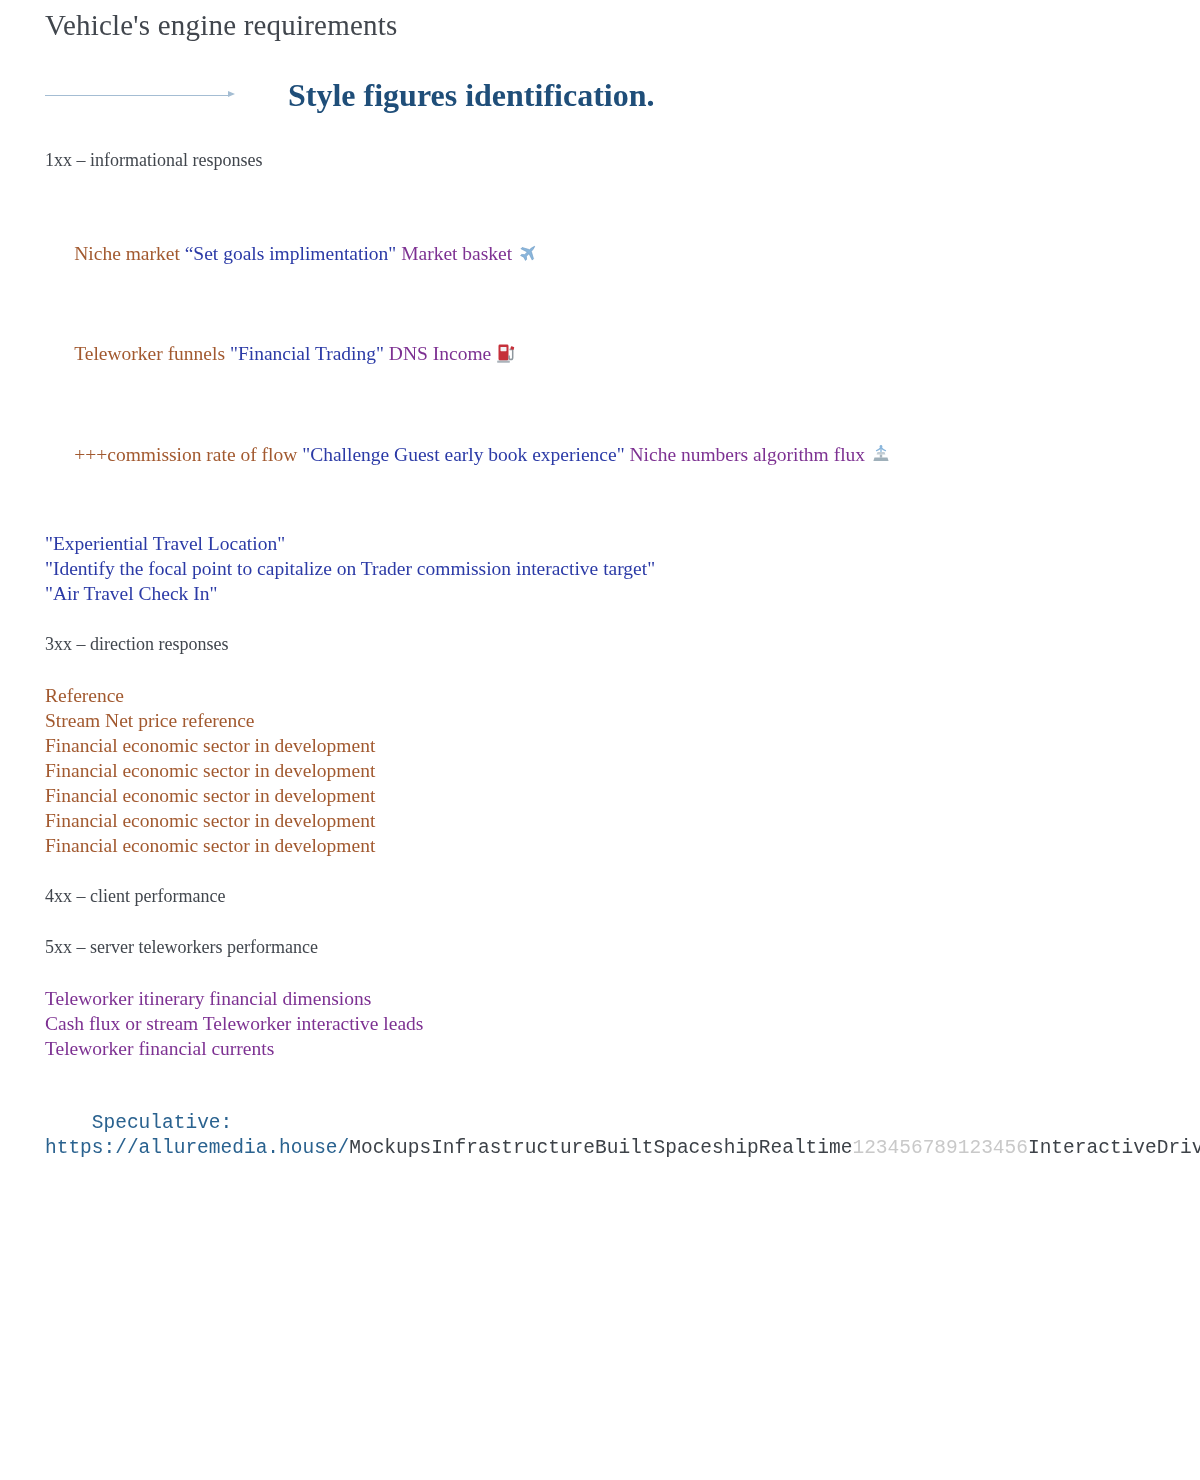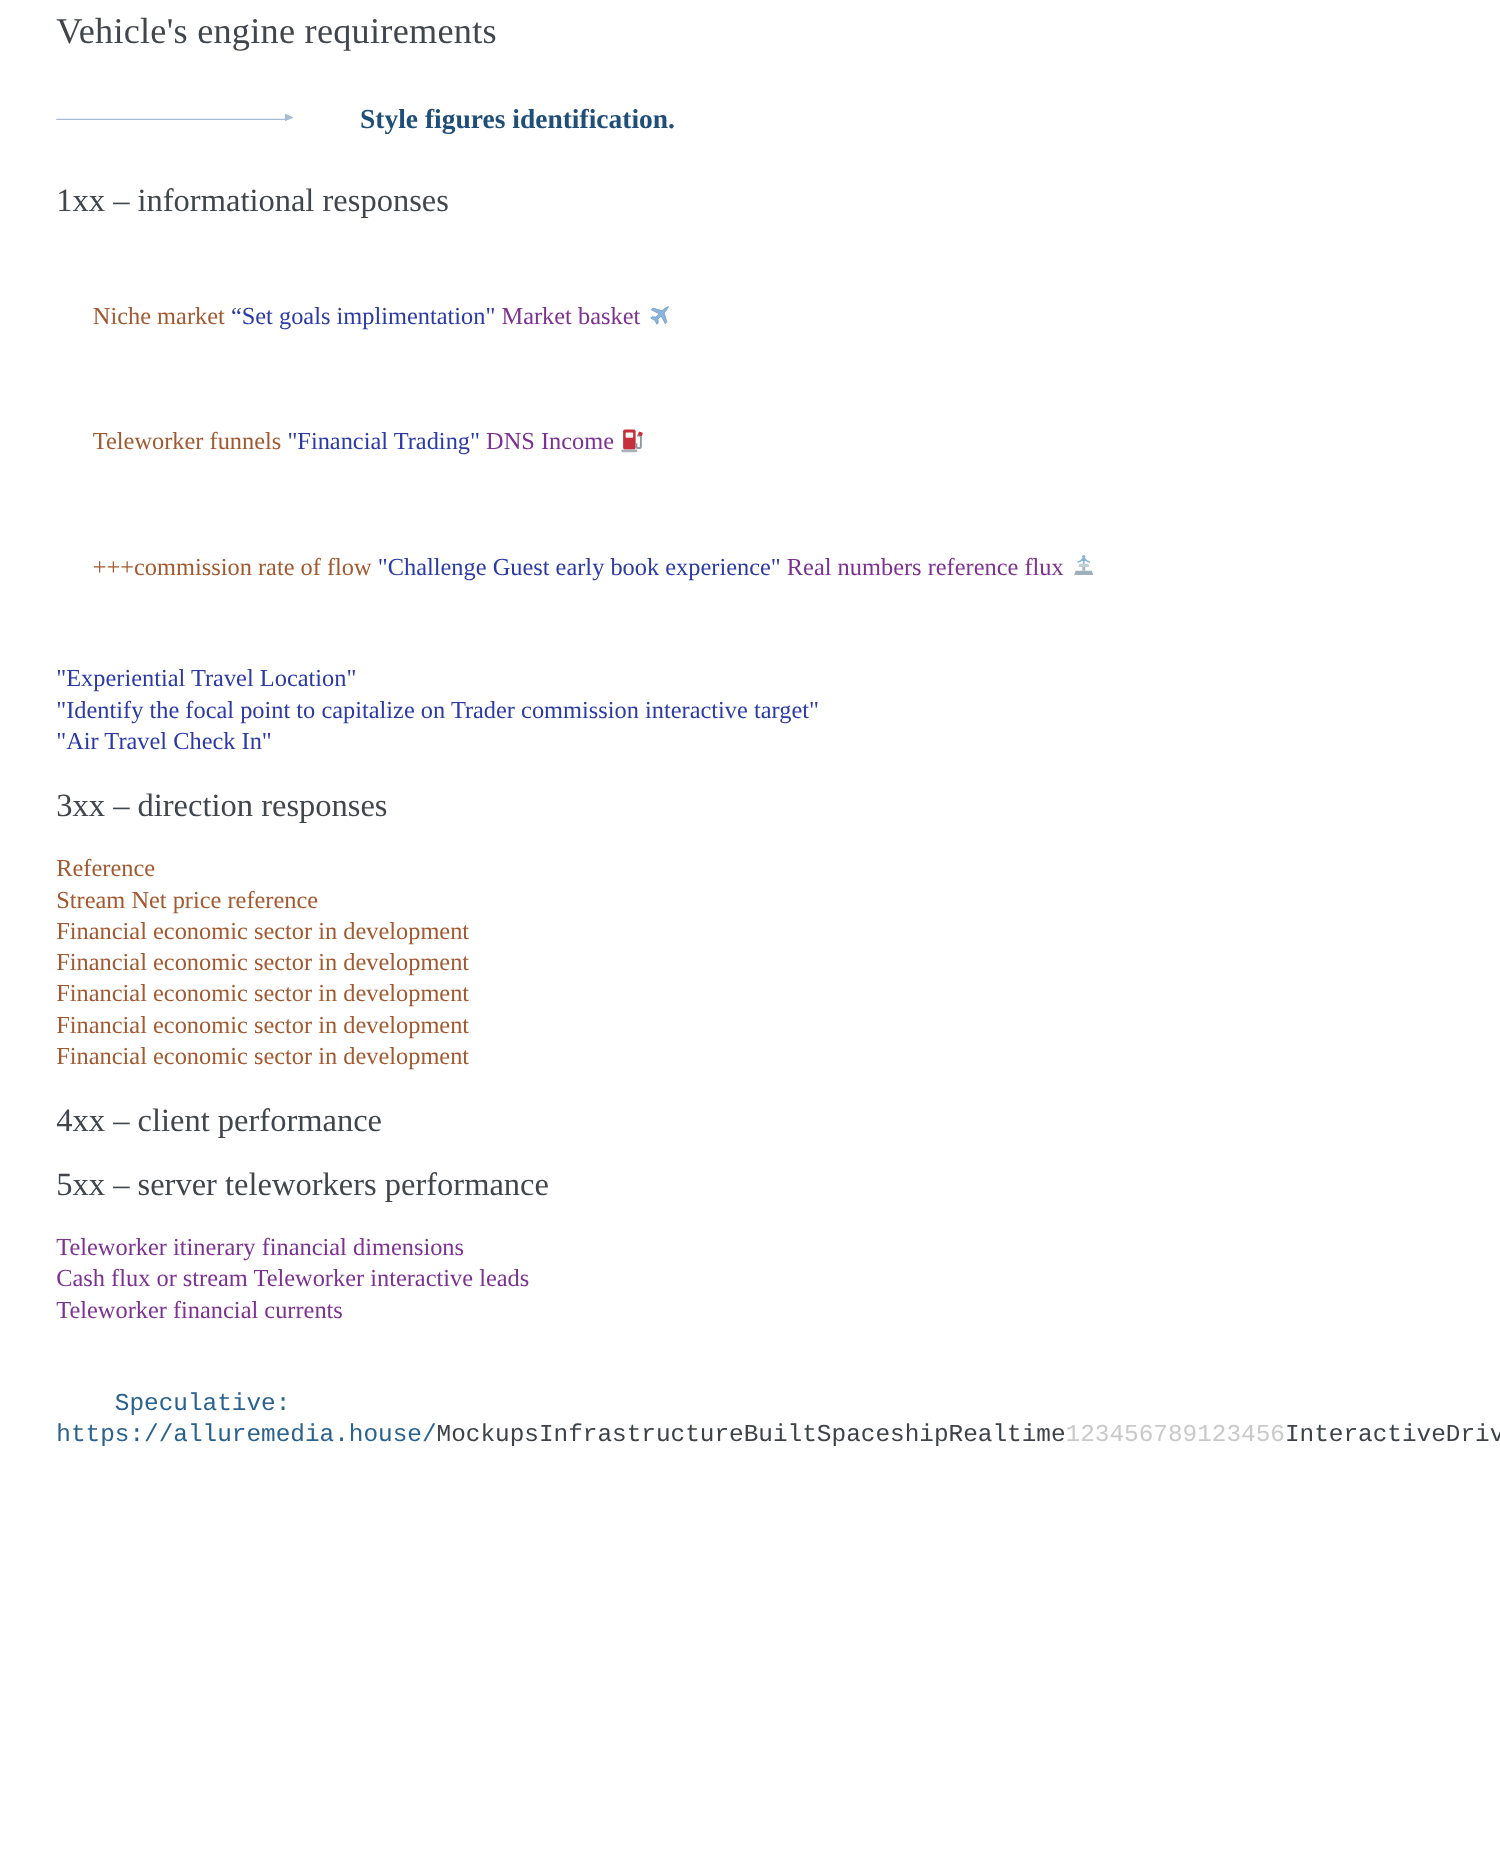--- a/index.html
+++ b/index.html
@@ -42,27 +42,27 @@
     content: "";
     position: absolute;
     right: -7px;
     top: -4.5px;
     border-left: 7px solid #a4bdd3;
     border-top: 3.5px solid transparent;
     border-bottom: 3.5px solid transparent;
   }
   h2.subtitle {
     margin: 0 0 0 60px;
-    font-size: 22px;
+    font-size: 32px;
     line-height: 30px;
     font-weight: 700;
     color: #1f4e79;
   }
   .sec-heading {
-    font-size: 26px;
+    font-size: 18px;
     line-height: 25px;
     margin: 26px 0 0 0;
     color: #41464d;
   }
   #sec1-h { margin-top: 38px; }
   #sec2-h { margin-top: 22px; }
   .group { margin-top: 26px; }
   .group-1 { margin-top: 30px; }
   .line {
     font-size: 19.5px;
@@ -109,21 +109,21 @@
     <div class="line emoji-line">
       <span class="c-brown">Teleworker funnels </span><span class="c-blue">"Financial Trading" </span><span class="c-purple">DNS Income </span><span class="emoji"><svg width="20" height="22" viewBox="0 0 20 22">
             <rect x="2.5" y="2.5" width="10" height="16" rx="1.4" fill="#c5303a"></rect>
             <rect x="4.5" y="5" width="6" height="4.2" rx="0.6" fill="#f2f4f6"></rect>
             <rect x="1.2" y="18.5" width="12.6" height="2.3" rx="0.6" fill="#aab3ba"></rect>
             <path d="M13.5 7.5 h2.2 a1 1 0 0 1 1 1 v7.2 a1.8 1.8 0 0 1 -3.6 0 v-2.2" fill="none" stroke="#8f979e" stroke-width="1.5"></path>
             <rect x="14.6" y="4.6" width="3.4" height="3" rx="0.7" fill="#c5303a" transform="rotate(18 16.3 6.1)"></rect>
           </svg></span>
     </div>
     <div class="line emoji-line">
-      <span class="c-brown">+++commission rate of flow </span><span class="c-blue">"Challenge Guest early book experience" </span><span class="c-purple">Real numbers reference flux </span><span class="emoji"><svg width="22" height="22" viewBox="0 0 22 22">
+      <span class="c-brown">+++commission rate of flow </span><span class="c-blue">"Challenge Guest early book experience" </span><span class="c-purple">Niche numbers algorithm flux </span><span class="emoji"><svg width="22" height="22" viewBox="0 0 22 22">
             <circle cx="11" cy="3.2" r="1.3" fill="#8ab6dc"></circle>
             <path d="M11 4 v4.5 M11 4.2 q-1.6 2.6 -4.4 3.4 M11 4.2 q1.6 2.6 4.4 3.4" stroke="#8ab6dc" stroke-width="1.4" fill="none" stroke-linecap="round"></path>
             <path d="M7.5 9 h7 l0.9 2.6 h-8.8 z" fill="#c2cdd4"></path>
             <rect x="9.8" y="11.6" width="2.4" height="3" fill="#aab7c0"></rect>
             <path d="M4.5 14.6 h13 l1.1 3.4 H3.4 z" fill="#9fb0ba"></path>
           </svg></span>
     </div>
   </div>
 
   <div class="group">

